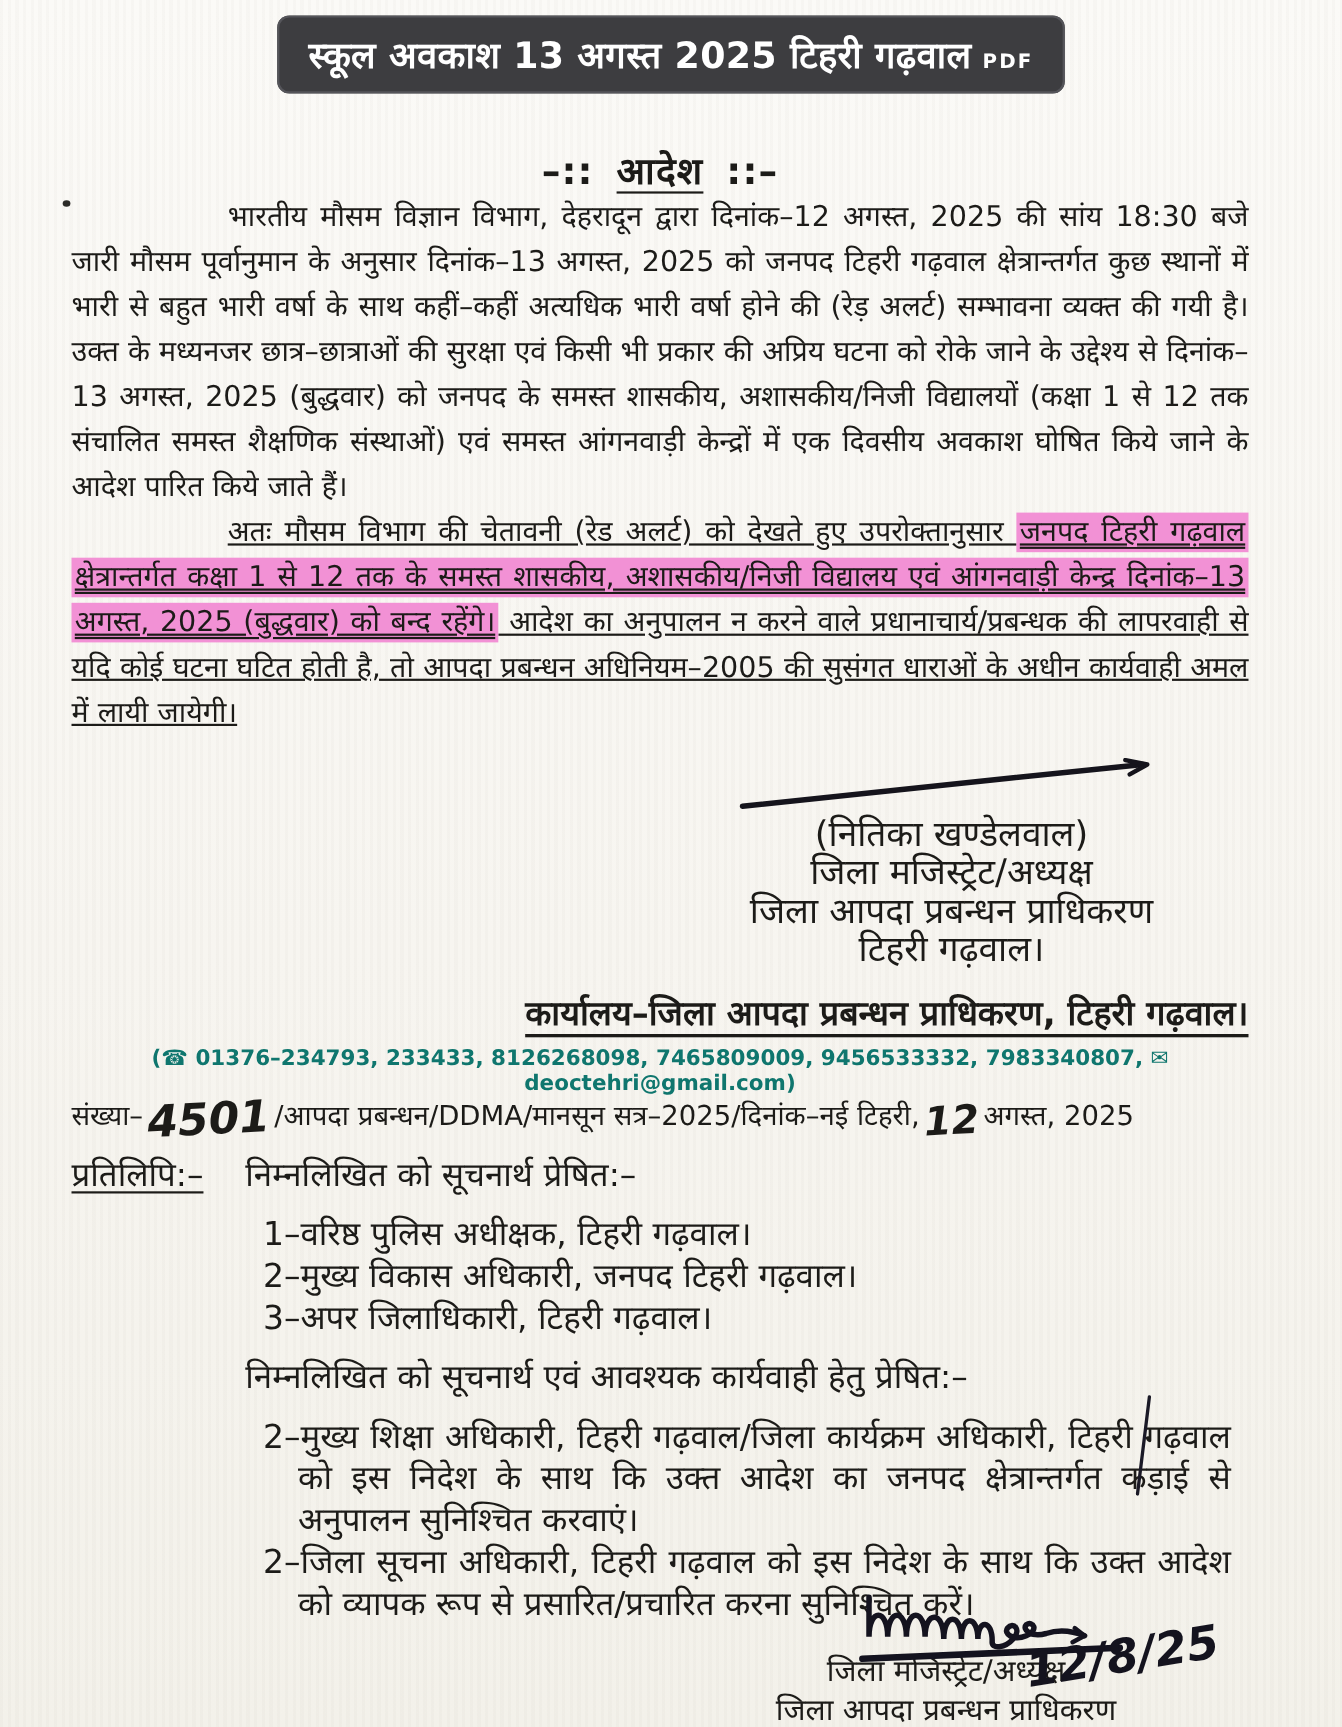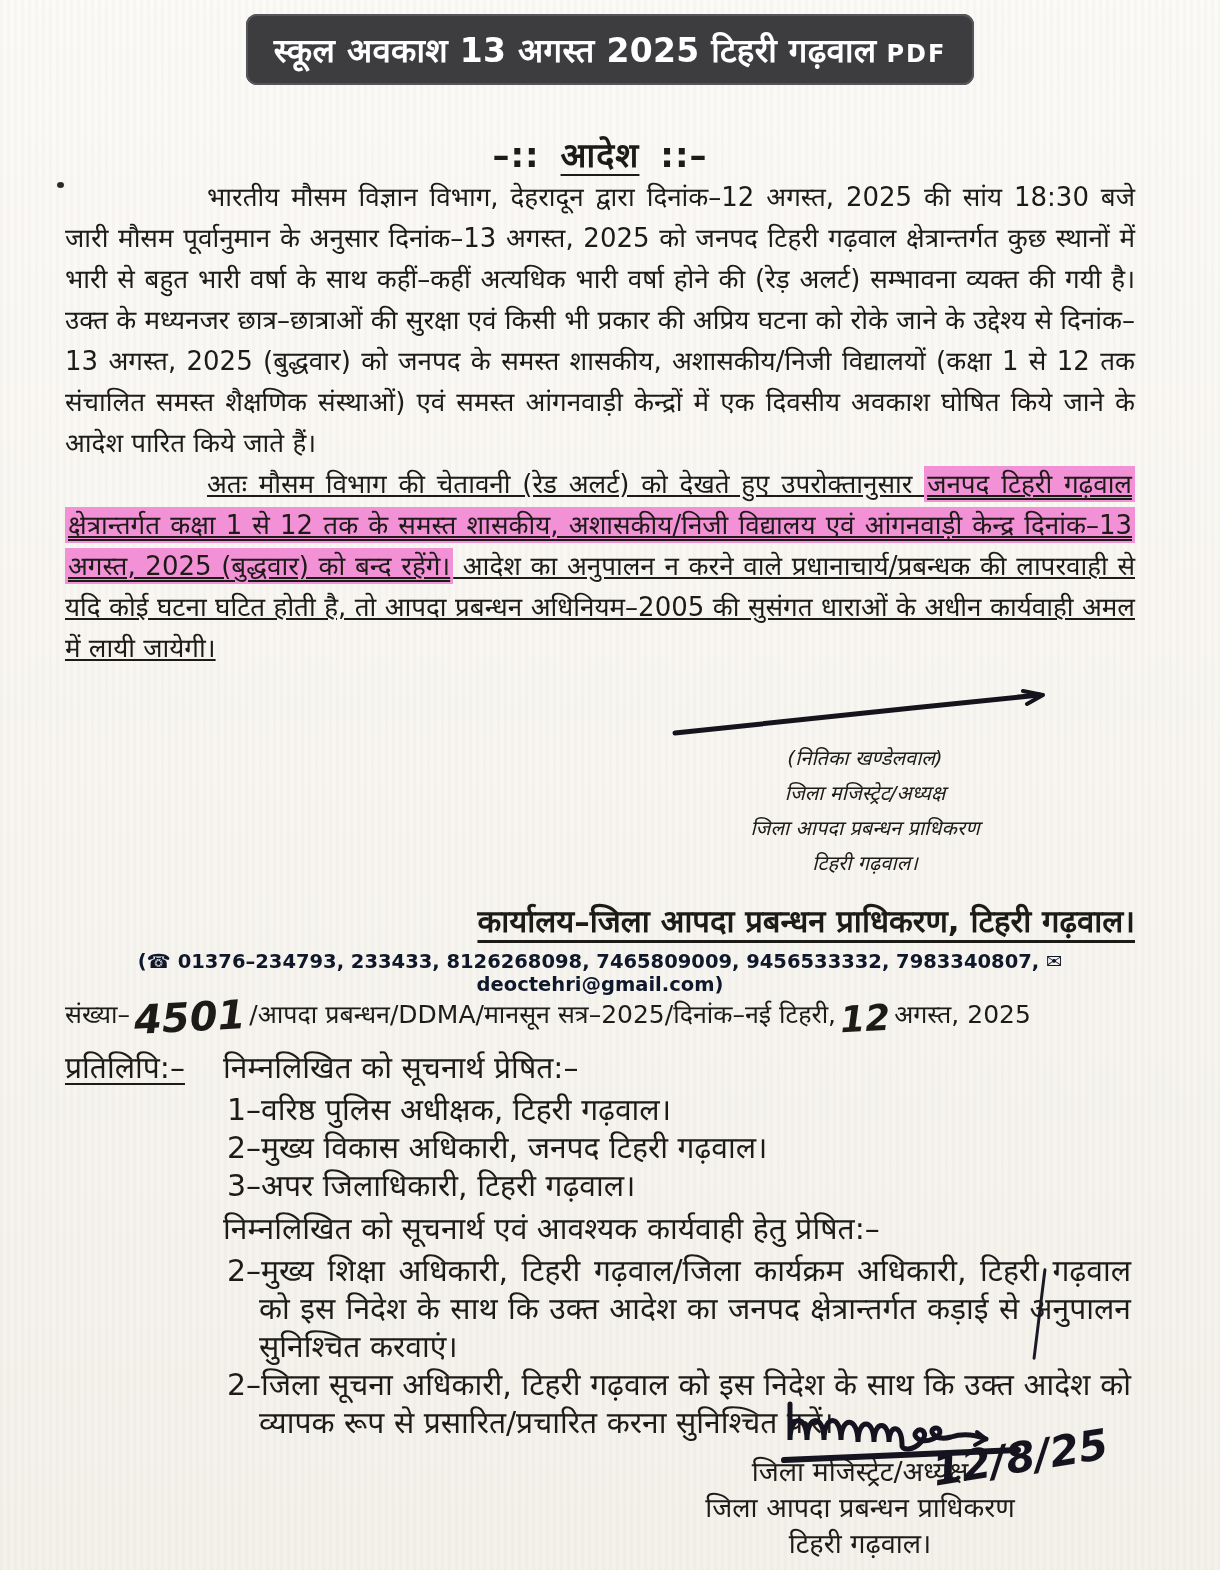--- a/index.html
+++ b/index.html
@@ -9,45 +9,45 @@
       repeating-linear-gradient(90deg, rgba(120,110,95,0.03) 0 3px, rgba(0,0,0,0) 3px 7px),
       linear-gradient(180deg,#fbfaf7 0%, #f7f5f0 55%, #f3f1ea 100%);
     font-family:"DejaVu Sans","Liberation Sans",sans-serif;
     color:#1c1b18;
   }
   .banner {
     display:table; margin:14px auto 0; background:#3d3d40; color:#ffffff;
     border-radius:11px; padding:13px 28px; font-size:33px; font-weight:600;
     letter-spacing:0.3px; box-shadow: inset 0 0 0 2px #55555a;
   }
-  .banner .pdf { font-size:24px; margin-left:10px; letter-spacing:2px; font-weight:600; }
+  .banner .pdf { font-size:18px; margin-left:10px; letter-spacing:2px; font-weight:600; }
   .doc { padding:0 85px 0 65px; }
   .order-title { text-align:center; margin-top:46px; font-size:34px; font-weight:bold; letter-spacing:1px; }
   .order-title .word { text-decoration:underline; text-decoration-thickness:2px; text-underline-offset:7px; padding:0 8px; }
   p.body { font-size:26px; line-height:41px; text-align:justify; margin:0; }
   .p1 { margin-top:14px; text-indent:142px; }
   .p2 { margin-top:2px; text-indent:142px;text-decoration:underline; }
   .hl {
     background:#f291d5; padding:3px 3px;
     text-decoration:underline; text-decoration-thickness:2px; text-underline-offset:5px;
     box-decoration-break:clone; -webkit-box-decoration-break:clone;
   }
-  .sig1 { width:440px; margin:18px 50px 0 auto; text-align:center; font-size:20px; line-height:35px; position:relative; padding-top:54px;font-style:italic; }
+  .sig1 { width:440px; margin:18px 50px 0 auto; text-align:center; font-size:32px; line-height:35px; position:relative; padding-top:54px; }
   .sig1 svg { position:absolute; top:2px; left:22px; }
   .office-heading { text-align:right; font-size:31px; font-weight:bold; margin-top:18px; }
   .office-heading .u { text-decoration:underline; text-decoration-thickness:2.5px; text-underline-offset:8px; }
-  .contact { text-align:center; font-size:19.5px; font-weight:600; margin-top:9px; color:#0f172a; }
+  .contact { text-align:center; font-size:19.5px; font-weight:600; margin-top:9px; color:#0f766e; }
   .number-line { font-size:25px; margin-top:0px; white-space:nowrap; }
   .hand { font-weight:bold; font-style:italic; display:inline-block; line-height:1; font-size:40px; transform:rotate(-3deg); vertical-align:-8px; padding:0 4px; }
   .hand.small { font-size:36px; }
   .copies { margin-top:12px; font-size:30px; line-height:38px; }
   .copies-row { display:flex; }
   .copies-label { flex:none; width:158px; text-decoration:underline; text-decoration-thickness:2px; text-underline-offset:5px; }
   .copies-content { flex:1; }
-  .copies ul { margin:4px; padding:0; }
+  .copies ul { margin:16px; padding:0; }
   .copies li { list-style:none; padding-left:32px; text-indent:-32px; text-align:justify; }
   .copies .intro2 { margin-top:5px; }
   .sig2 { position:relative; width:490px; margin:-58px 30px 0 auto; text-align:center; font-size:27px; line-height:36px; padding-top:66px; }
   .sig2 svg { position:absolute; top:0; right:55px; }
   .date-hand { position:absolute; top:52px; right:-4px; font-size:42px; font-weight:bold; font-style:italic; transform:rotate(-9deg); color:#14131e; }
   .ink-dot { position:absolute; left:57px; top:182px; width:7px; height:6px; border-radius:50%; background:#2c2b28; }
   .pen-stroke { position:absolute; left:1038px; top:1268px; width:3px; height:92px; background:#1a1926; transform:rotate(7deg); border-radius:2px; }
 </style>
 </head>
 <body>

